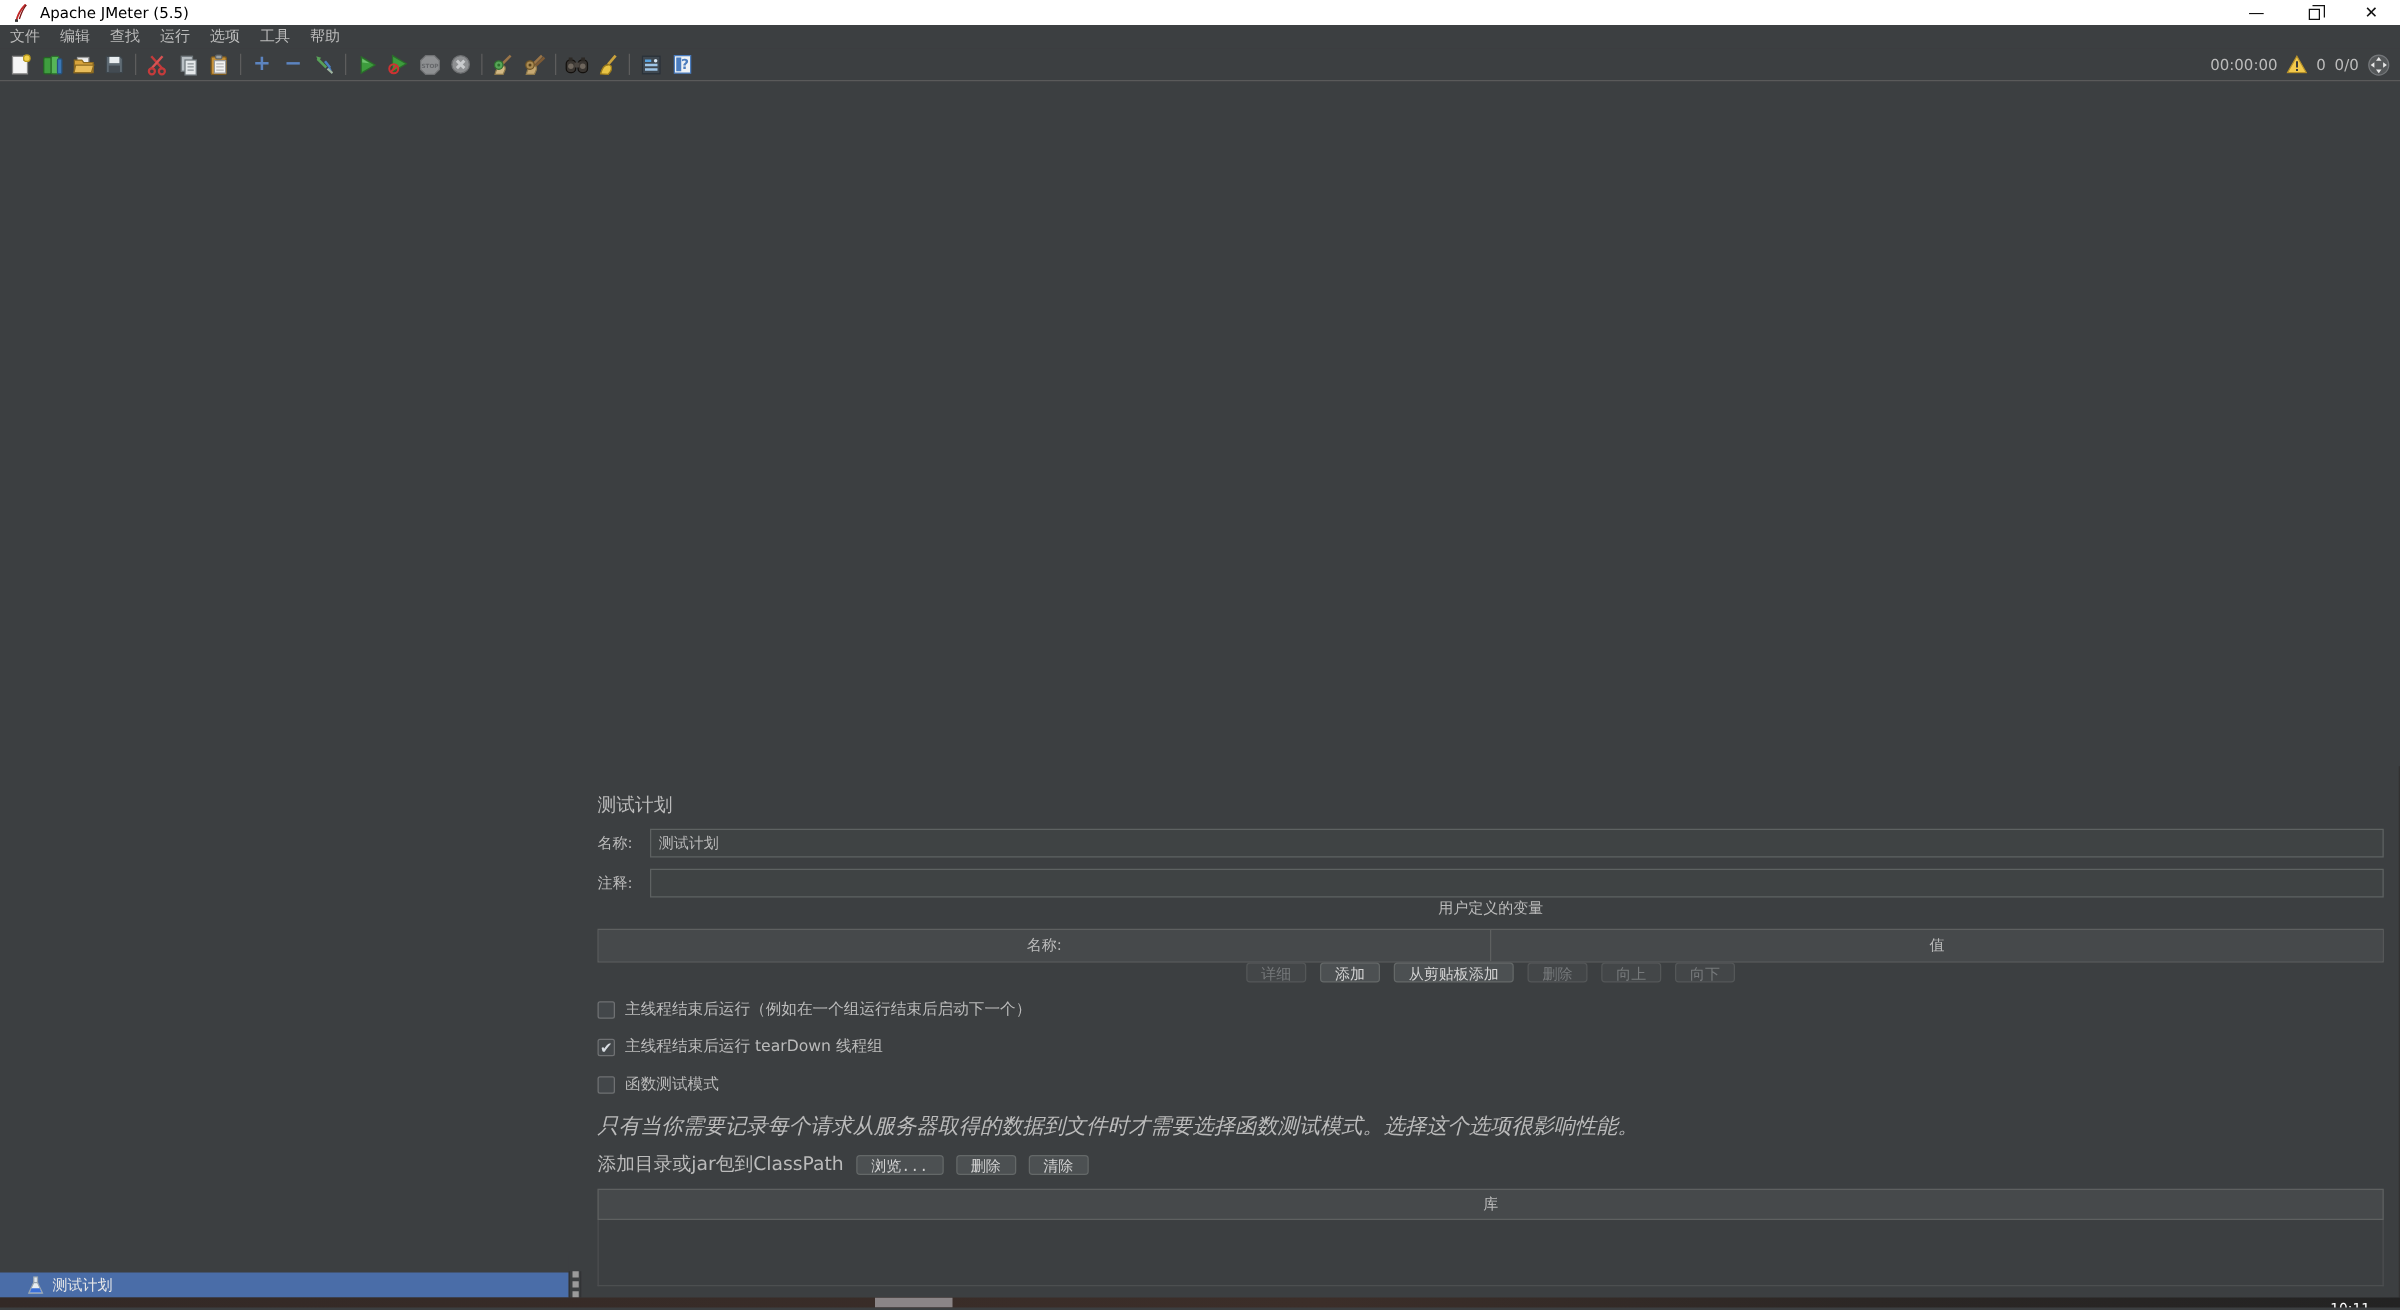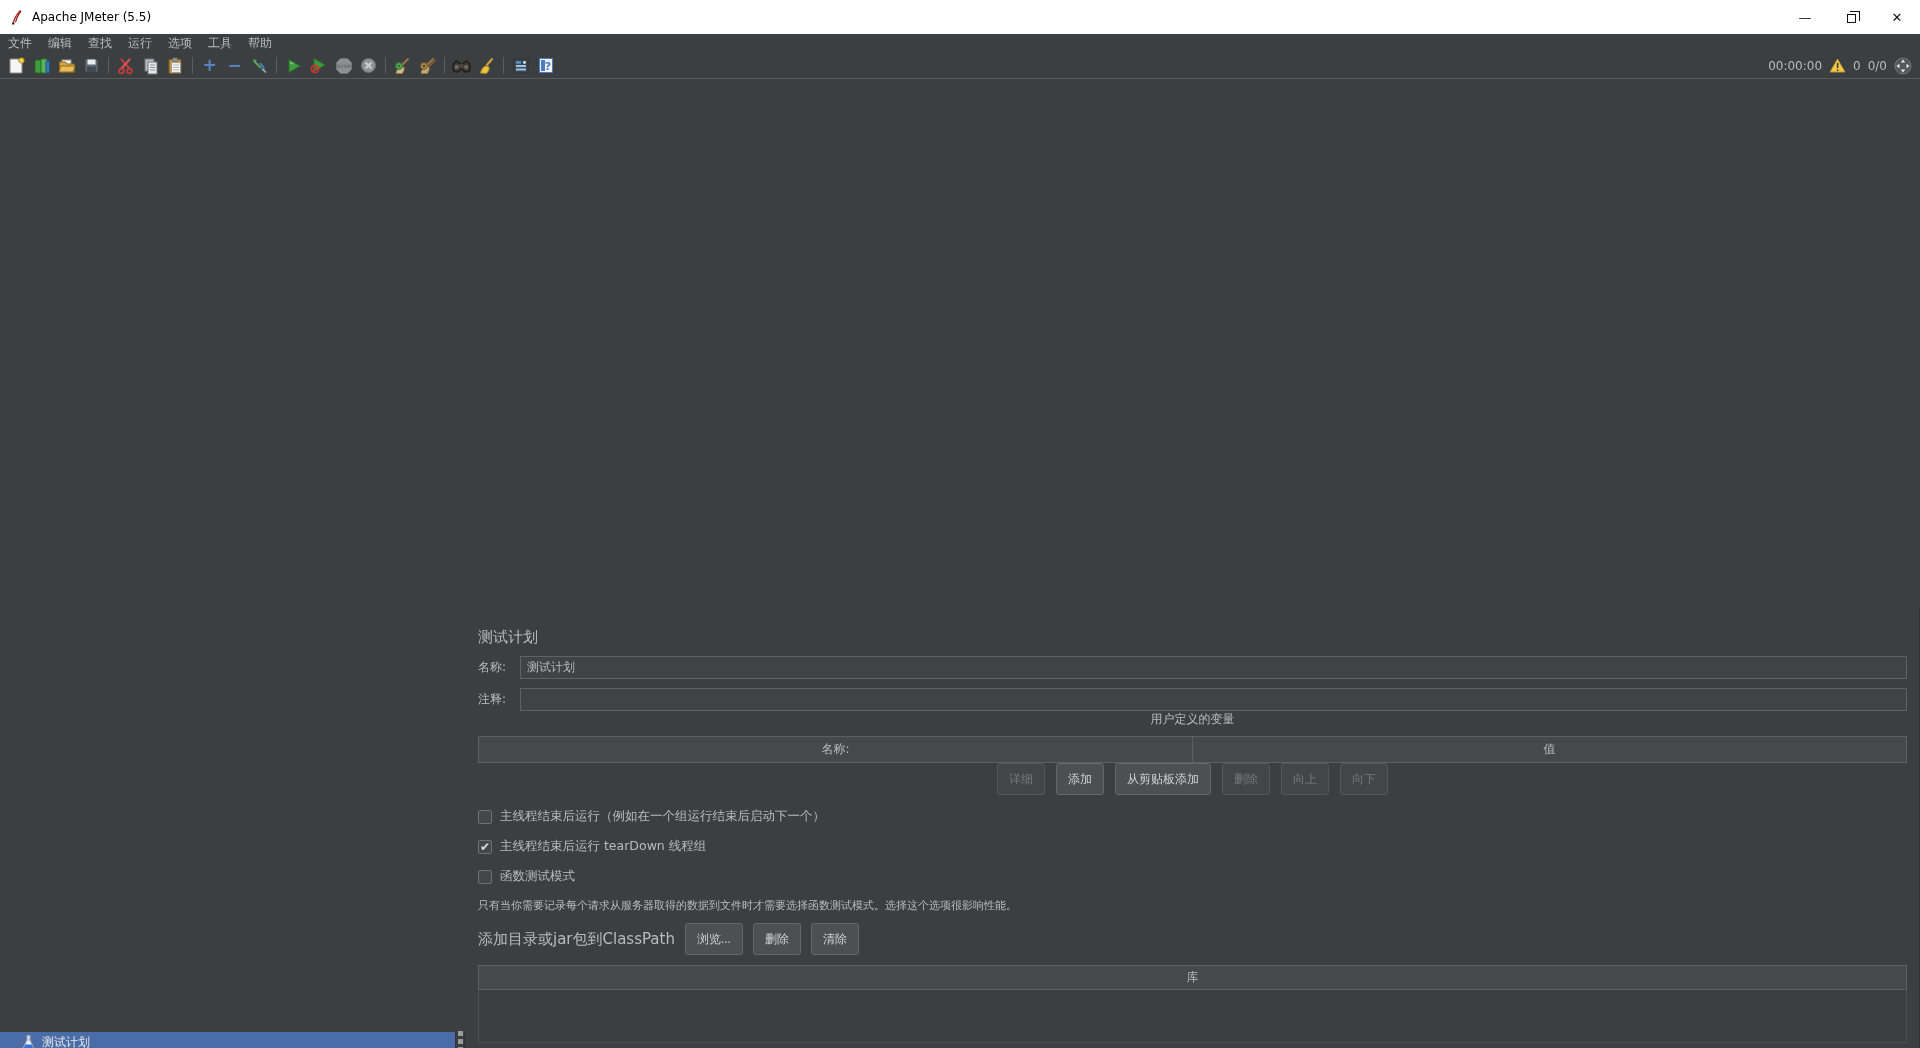--- a/index.html
+++ b/index.html
@@ -2,21 +2,21 @@
 <html><head>
 <meta charset="utf-8">
 <style>
   * { box-sizing: border-box; margin: 0; padding: 0; }
   html,body { width:1920px; height:1048px; overflow:hidden; }
   body {
     font-family: "DejaVu Sans", "Liberation Sans", sans-serif;
     background:#3c3f41; color:#bbbbbb; font-size:12px;
   }
   
-  .titlebar { height:34px; background:#ffffff; color:#000; display:flex; align-items:center; }
+  .titlebar { height:20px; background:#ffffff; color:#000; display:flex; align-items:center; }
   .titlebar .app-icon { width:20px; height:18px; margin-left:6px; display:flex; align-items:center; justify-content:center; }
   .titlebar .title-text { margin-left:6px; font-size:12px; color:#000; }
   .win-controls { margin-left:auto; display:flex; height:100%; }
   .win-btn { width:46px; height:100%; display:flex; align-items:center; justify-content:center; color:#111; font-size:13px; cursor:default; }
   .restore-glyph { width:9px; height:9px; border:1px solid #111; position:relative; margin-top:2px; }
   .restore-glyph::before { content:""; position:absolute; left:2px; top:-4px; width:9px; height:9px; border:1px solid #111; border-left:none; border-bottom:none; }
   
   .menubar { height:19px; background:#3c3f41; display:flex; align-items:center; padding-left:0; }
   .menu-item { padding:1px 8px; color:#bbbbbb; }
   
@@ -35,25 +35,25 @@
   .main-title { margin-top:22px; font-size:15px; color:#bbbbbb; }
   .field-row { display:flex; align-items:center; margin-top:9px; }
   .field-row label { width:42px; flex:0 0 42px; font-size:12px; color:#bbbbbb; }
   .field-row input { flex:1; height:23px; background:#3f4344; border:1px solid #5e6262; color:#bbbbbb; font-size:12px; padding:0 6px; font-family:inherit; outline:none; }
   .vars-title { text-align:center; margin-top:0; color:#bbbbbb; }
   .vars-header { display:flex; margin-top:8px; border:1px solid #5e6060; height:27px; }
   .vars-col { flex:1; background:#46494b; display:flex; align-items:center; justify-content:center; color:#bbbbbb; }
   .vars-col + .vars-col { border-left:1px solid #5e6060; }
   .vars-body { flex:1; }
   .btn-row { display:flex; justify-content:center; gap:11px; }
-  .jbtn { height:32px; padding:0 11px; background:#4c5052; border:1px solid #646868; border-radius:3px; color:#d3d3d3; font-size:12px; font-family:Liberation Sans, sans-serif; }
+  .jbtn { height:16px; padding:0 11px; background:#4c5052; border:1px solid #646868; border-radius:3px; color:#d3d3d3; font-size:12px; font-family:Liberation Mono, monospace; }
   .jbtn.disabled { color:#76797b; background:#434648; border-color:#545758; }
   .chk-row { display:flex; align-items:center; gap:8px; margin-top:13px; color:#bbbbbb; font-size:12.5px; }
   .chk-box { width:14px; height:14px; border:1px solid #6f7173; border-radius:2px; background:#43474a; display:flex; align-items:center; justify-content:center; color:#d8dde2; font-size:12px; line-height:1; }
-  .note-text { margin-top:13px; color:#bbbbbb; font-size:11px; }
+  .note-text { margin-top:13px; color:#bbbbbb; font-size:17px;font-style:italic; }
   .cp-row { display:flex; align-items:center; gap:10px; margin-top:10px; }
   .cp-label { color:#bbbbbb; font-size:15px; }
   .lib-header { margin-top:10px; height:25px; border:1px solid #5e6060; background:#46494b; display:flex; align-items:center; justify-content:center; color:#bbbbbb; }
   .lib-body { height:53px; border:1px solid #4c4f50; border-top:none; margin-bottom:9px; }
   
   .taskbar-sliver { height:8px; width:1920px; position:relative; overflow:hidden;
     background:linear-gradient(to right,#332926 0%,#3c2e29 55%,#2c2725 78%,#232323 100%); }
   .taskbar-segment { position:absolute; left:700px; top:0; width:62px; height:8px; background:#8b8587; }
   .taskbar-clock { position:absolute; right:24px; top:2px; color:#ffffff; font-size:11px; }
   svg { display:block; }

